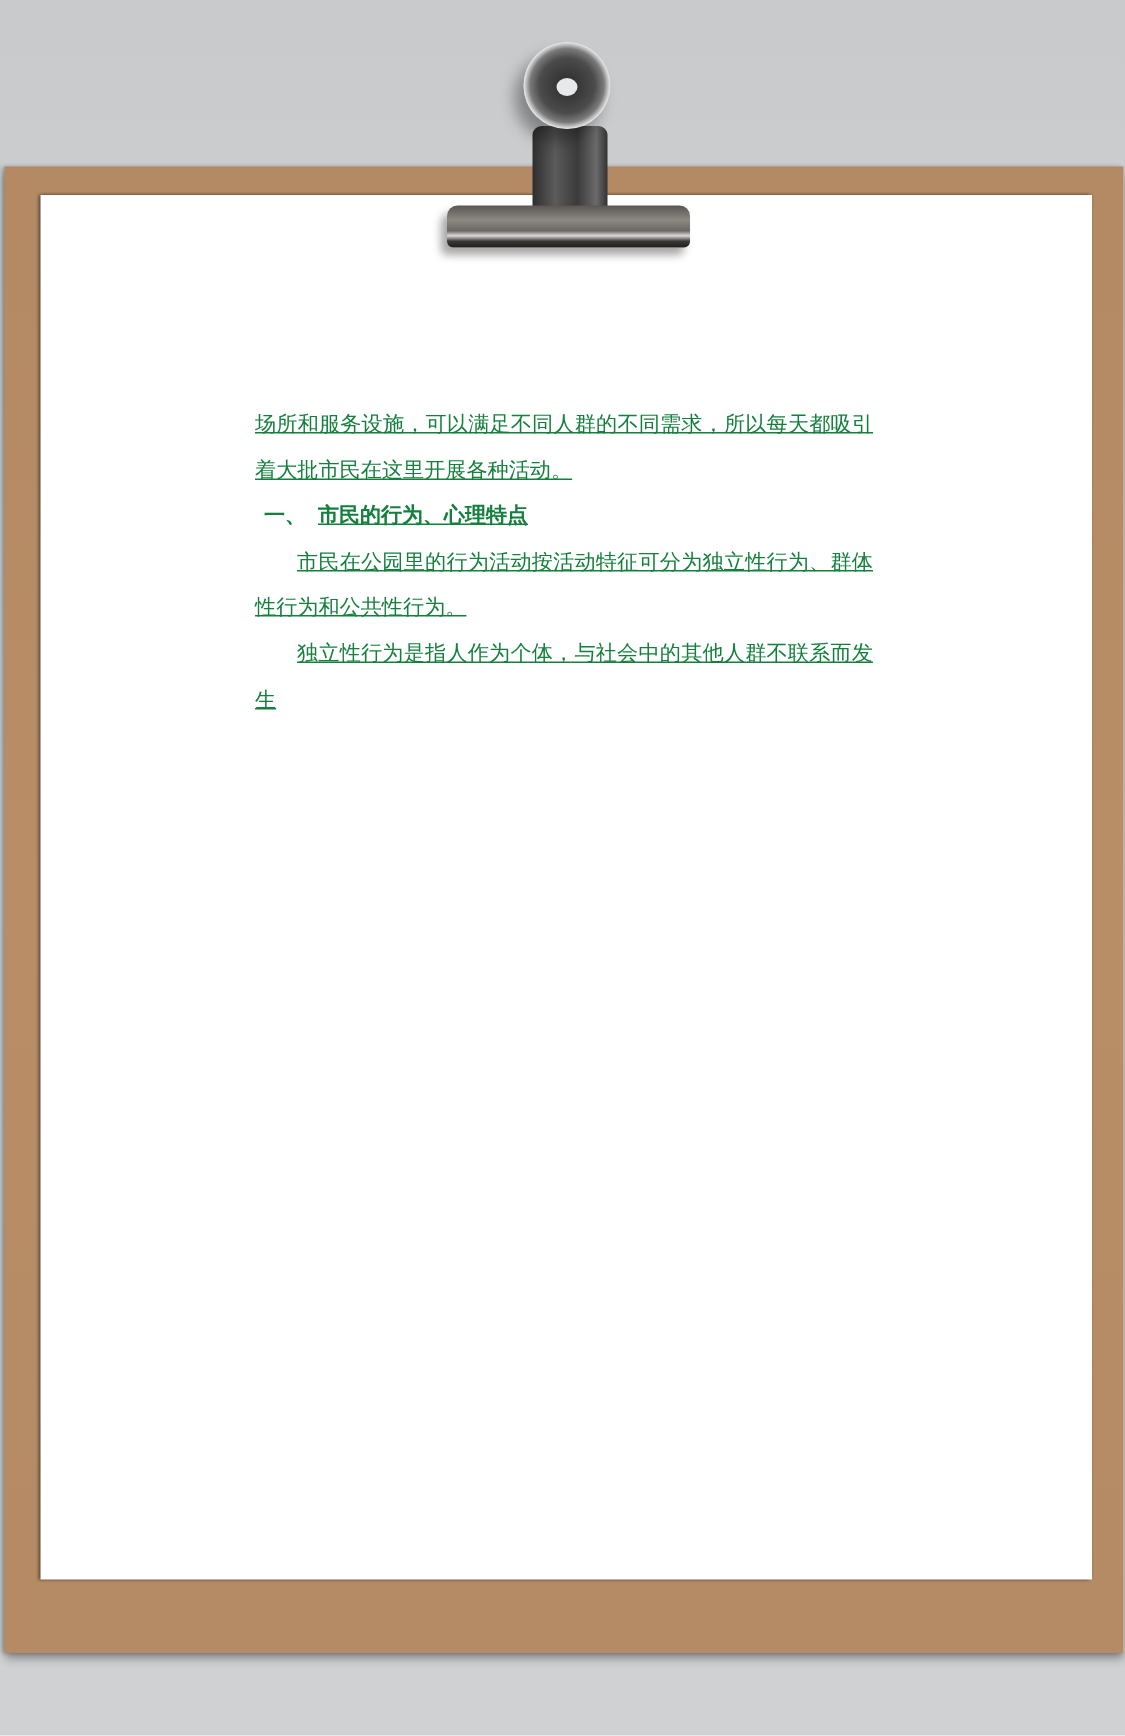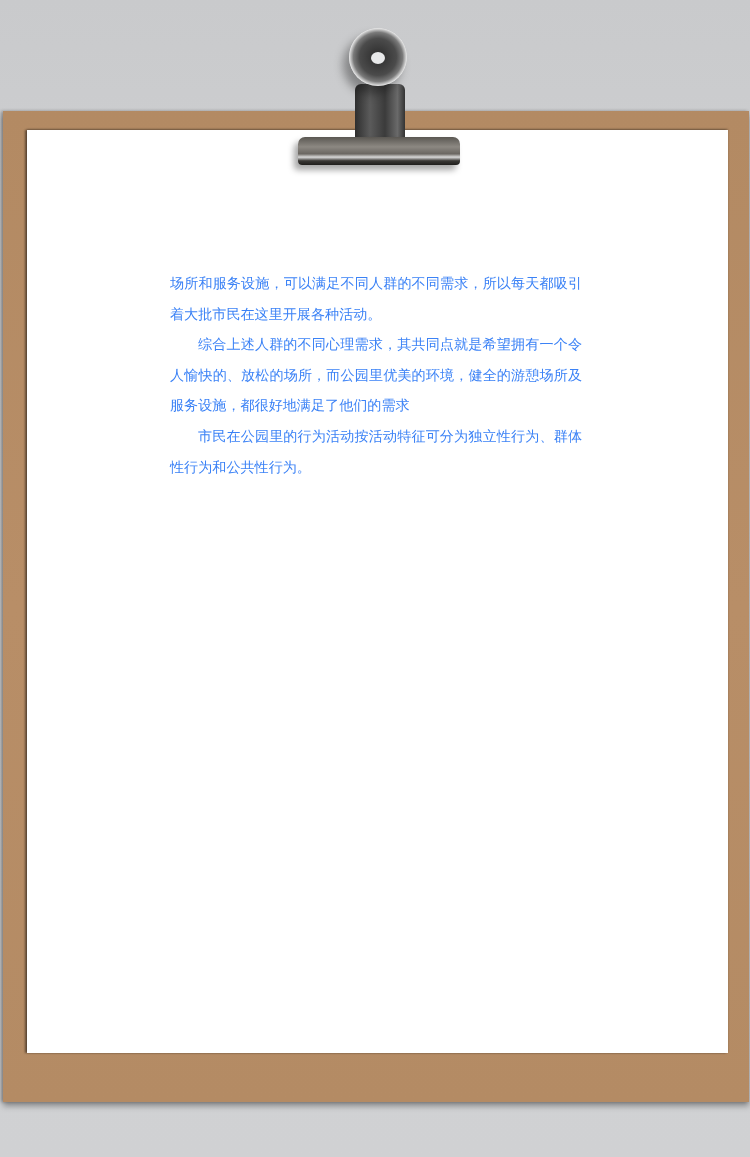--- a/index.html
+++ b/index.html
@@ -13,21 +13,21 @@
     background: linear-gradient(180deg, #b38a63 0%, #b88e67 50%, #b48b64 100%);
     box-shadow: 0 4px 6px rgba(0,0,0,0.35), -2px 0 3px rgba(0,0,0,0.25);
   }
   .paper {
     position: absolute; left: 27px; top: 130px; width: 701px; height: 923px;
     background: #ffffff;
     box-shadow: -2px 0 2px rgba(0,0,0,0.45), 0 -1px 2px rgba(0,0,0,0.25);
   }
   .text-area {
     position: absolute; left: 170px; top: 268px; width: 412px;
-    font-size: 14.1px; color: #3b82f6; line-height: 30.6px;
+    font-size: 14.1px; color: #15803d; line-height: 30.6px; text-decoration: underline;
   }
   .text-area p { margin: 0; text-align: justify; text-align-last: left; }
   .indent { text-indent: 28px; }
   .heading1 { font-family: "DejaVu Sans", "Liberation Sans", sans-serif; font-weight: bold; padding-left: 6px; margin-top: 0; font-size: 14px; }
   .heading1 .num { display: inline-block; width: 36px; }
   .heading2 { font-family: "DejaVu Sans", "Liberation Sans", sans-serif; font-weight: bold; padding-left: 26px; font-size: 14px; }
 
   
   .clip { position: absolute; left: 0; top: 0; }
   .clip-ring {
@@ -59,15 +59,16 @@
 
 <div class="clip">
   <div class="clip-neck"></div>
   <div class="clip-ring"></div>
   <div class="clip-hole"></div>
   <div class="clip-bar"></div>
 </div>
 
 <div class="text-area">
   <p>场所和服务设施，可以满足不同人群的不同需求，所以每天都吸引着大批市民在这里开展各种活动。</p>
-  <p class="indent">综合上述人群的不同心理需求，其共同点就是希望拥有一个令人愉快的、放松的场所，而公园里优美的环境，健全的游憩场所及服务设施，都很好地满足了他们的需求</p>
+  <p class="heading1"><span class="num">一、</span><span>市民的行为、心理特点</span></p>
   <p class="indent">市民在公园里的行为活动按活动特征可分为独立性行为、群体性行为和公共性行为。</p>
+  <p class="indent">独立性行为是指人作为个体，与社会中的其他人群不联系而发生</p>
 </div>
 
 </body></html>

